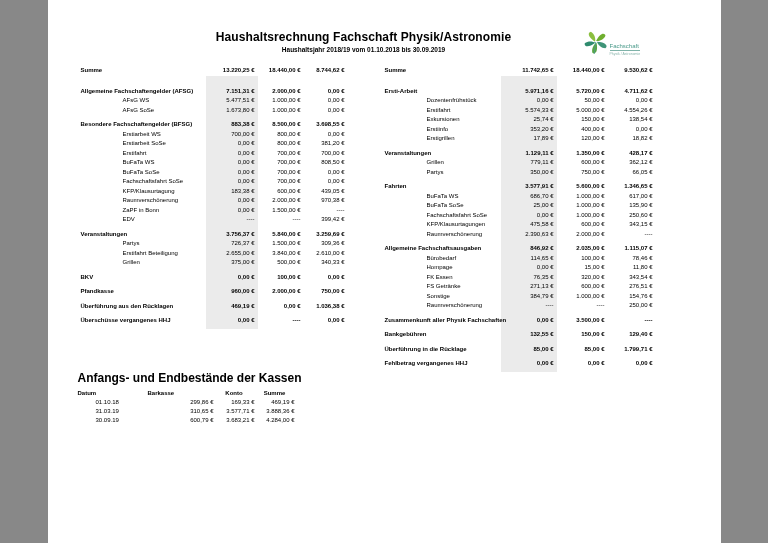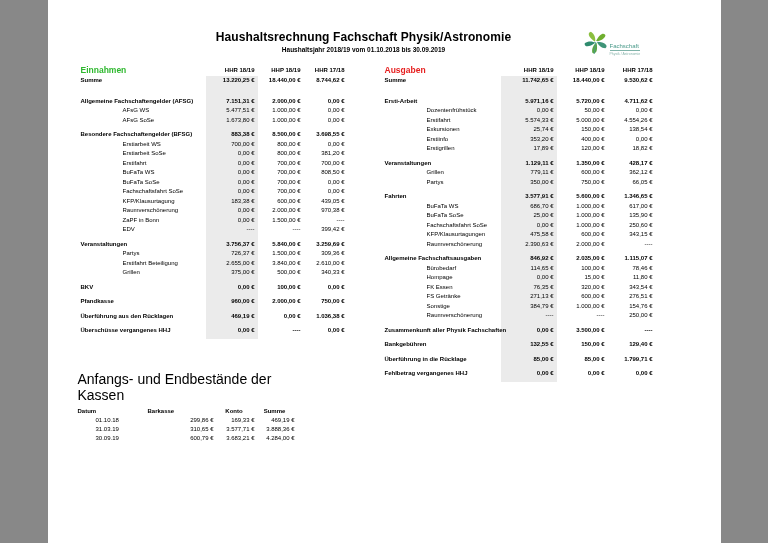--- a/index.html
+++ b/index.html
@@ -35,21 +35,21 @@
   .lab { overflow:visible; }
   .ind { padding-left:42px; }
   .val { text-align:right; }
   .val.v1 { padding-right:3px; }
   .sect-title { font-size:8.5px; font-weight:bold; line-height:9.5px; }
   .colhead { height:10px; }
   .gap { position:relative; z-index:1; }
 
   
   .kassen { position:absolute; left:30px; top:371px; width:230px; }
-  .kassen-title { font-size:14px; font-weight:normal; margin-bottom:3px; }
+  .kassen-title { font-size:12px; font-weight:bold; margin-bottom:3px; }
   .krow { display:grid; grid-template-columns:70px 66px 41px 40px; font-size:6px; height:9px; align-items:center; white-space:nowrap; }
   .krow .kc { text-align:right; }
   .krow .kdate { text-align:left; padding-left:18px; }
   .khead { font-weight:bold; }
   .khead .h1 { text-align:left; }
   .khead .h2 { text-align:left; }
   .khead .h3 { text-align:center; }
   .khead .h4 { text-align:center; }
 </style>
 </head>
@@ -76,26 +76,20 @@
       </svg>
     </span>
     <span class="logo-text">
       <div class="logo-name">Fachschaft</div>
       <div class="logo-sub">Physik / Astronomie</div>
     </span>
   </div>
 
   <div class="fintable" id="einnahmen-table">
     <div class="band"></div>
-  <div class="frow g-left bold colhead">
-        <div class="lab sect-title" style="color: rgb(46, 184, 46);">Einnahmen</div>
-        <div class="val v1">HHR 18/19</div>
-        <div class="val v2">HHP 18/19</div>
-        <div class="val v3">HHR 17/18</div>
-      </div>
       <div class="frow g-left bold">
         <div class="lab">Summe</div>
         <div class="val v1">13.220,25 €</div>
         <div class="val v2">18.440,00 €</div>
         <div class="val v3">8.744,62 €</div>
       </div>
       <div class="gap" style="height: 11px;"></div>
       <div class="frow g-left bold">
         <div class="lab">Allgemeine Fachschaftengelder (AFSG)</div>
         <div class="val v1">7.151,31 €</div>
@@ -232,26 +226,20 @@
         <div class="lab">Überschüsse vergangenes HHJ</div>
         <div class="val v1">0,00 €</div>
         <div class="val v2">----</div>
         <div class="val v3">0,00 €</div>
       </div>
       <div class="gap" style="height: 5px;"></div>
     </div>
 
   <div class="fintable" id="ausgaben-table">
     <div class="band"></div>
-  <div class="frow g-right bold colhead">
-        <div class="lab sect-title" style="color: rgb(230, 30, 30);">Ausgaben</div>
-        <div class="val v1">HHR 18/19</div>
-        <div class="val v2">HHP 18/19</div>
-        <div class="val v3">HHR 17/18</div>
-      </div>
       <div class="frow g-right bold">
         <div class="lab">Summe</div>
         <div class="val v1">11.742,65 €</div>
         <div class="val v2">18.440,00 €</div>
         <div class="val v3">9.530,62 €</div>
       </div>
       <div class="gap" style="height: 11px;"></div>
       <div class="frow g-right bold">
         <div class="lab">Ersti-Arbeit</div>
         <div class="val v1">5.971,16 €</div>

